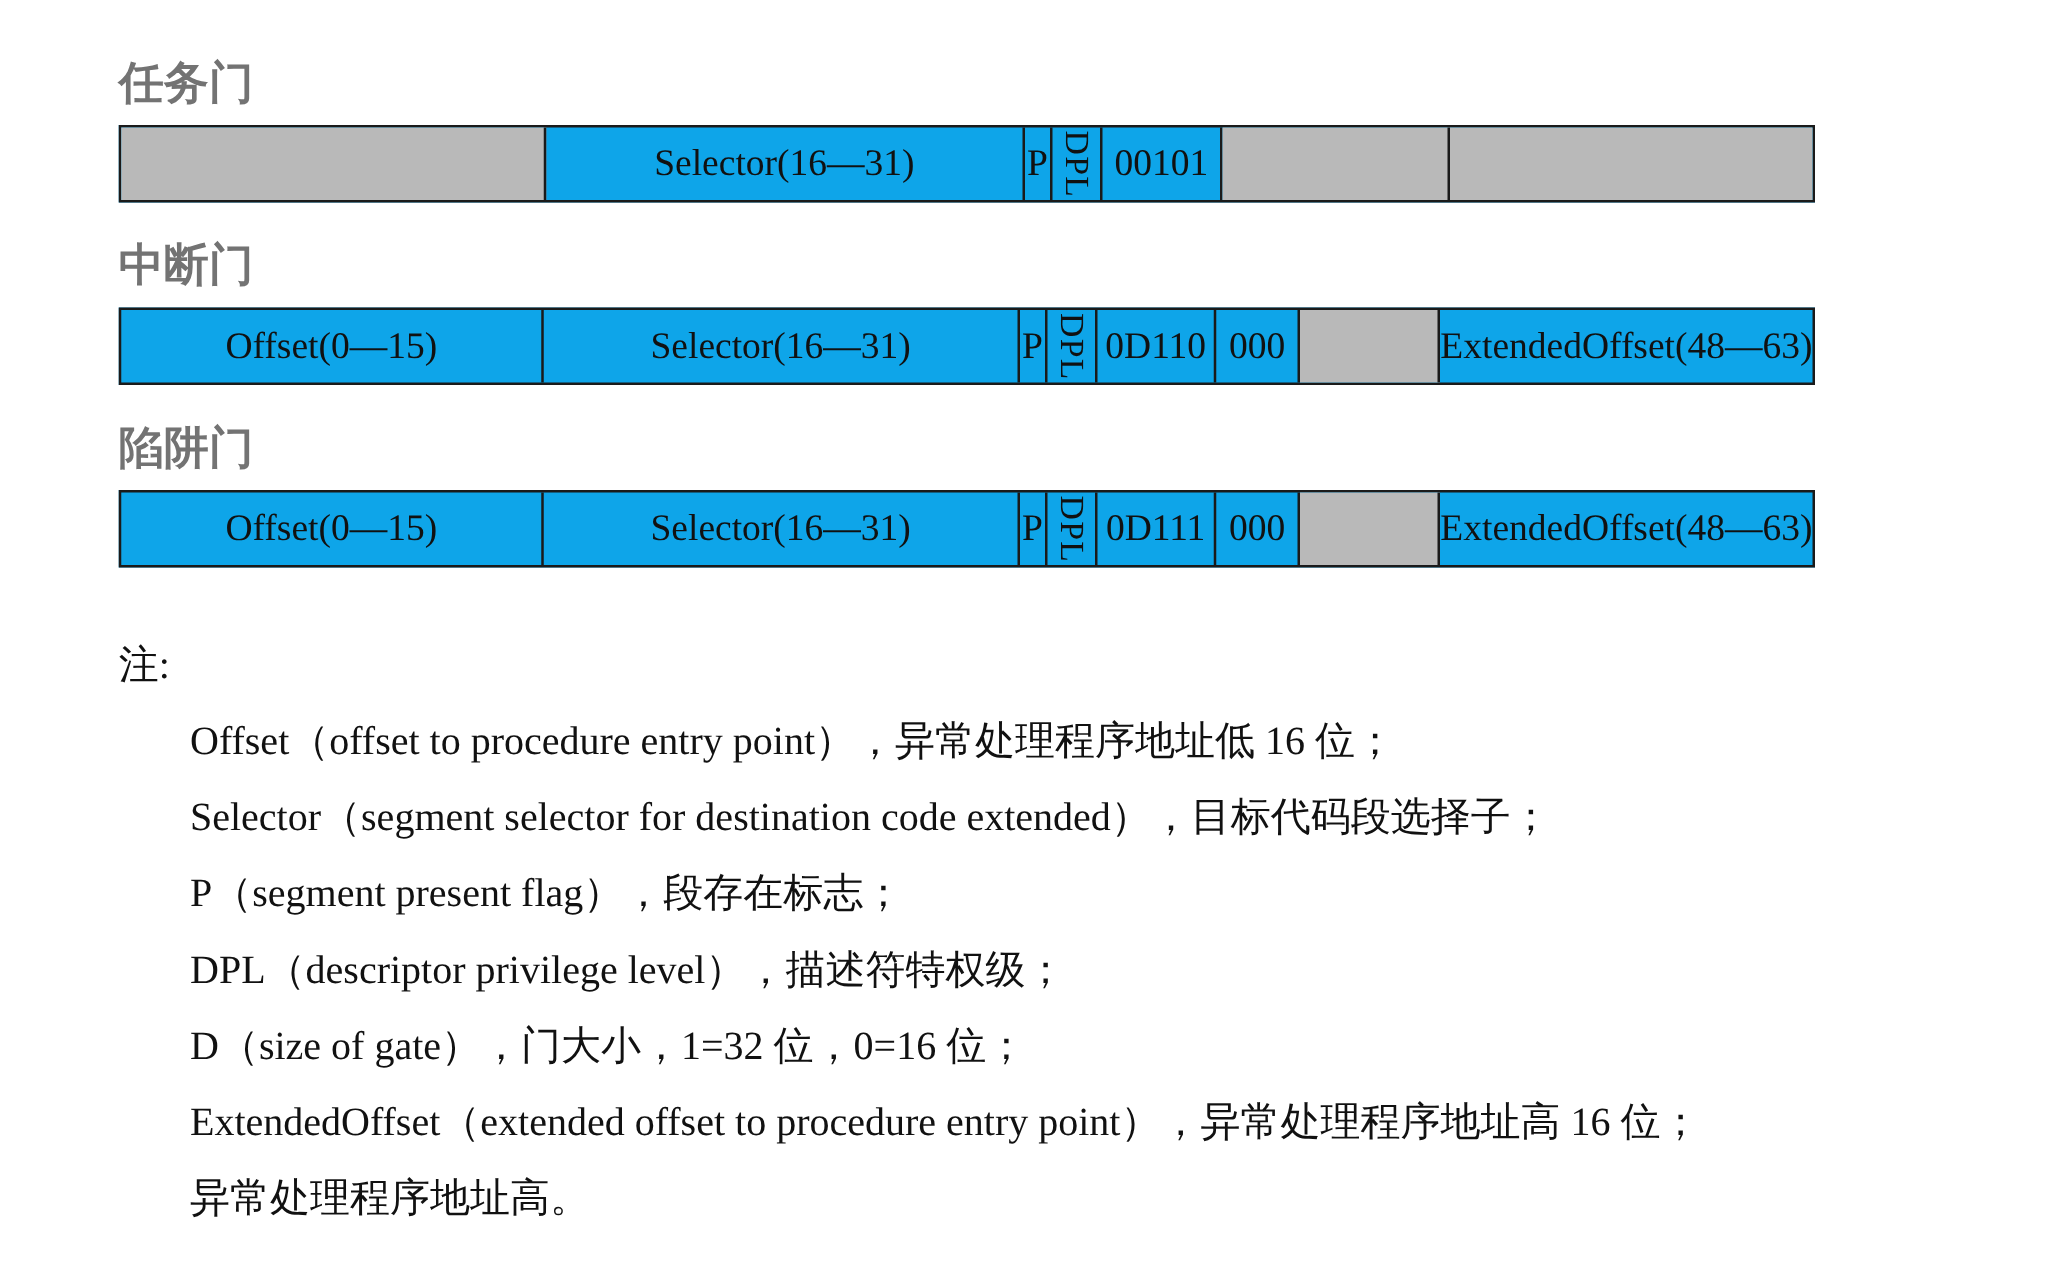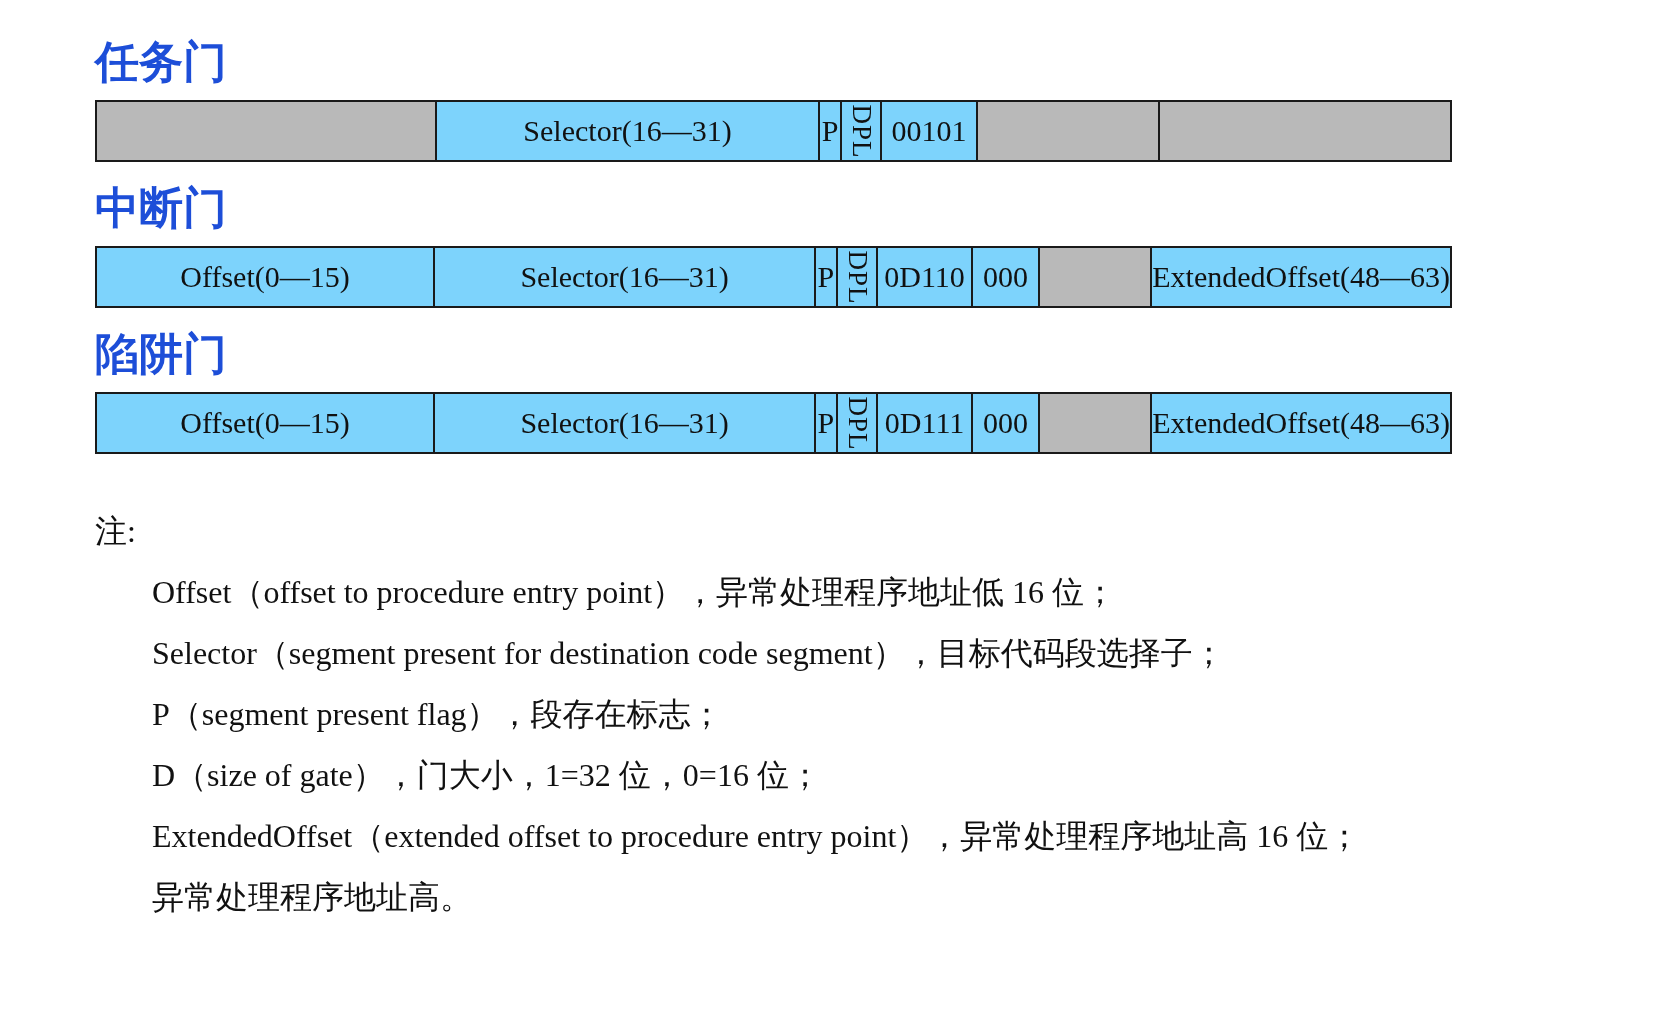--- a/index.html
+++ b/index.html
@@ -10,37 +10,37 @@
     height: 1010px;
     overflow: hidden;
     color: #111;
   }
   .page {
     margin-left: 95px;
     width: 1380px;
     font-family: "Liberation Serif", "DejaVu Serif", serif;
   }
   .gate-heading {
-    font-family: Liberation Mono, monospace;
+    font-family: Liberation Sans, sans-serif;
     font-weight: 700;
-    font-size: 44px;
+    font-size: 36px;
     line-height: 43px;
     margin: 0;
-    color: #1d4ed8;
+    color: #737373;
   }
   .h-first   { margin-top: 44px; }
   .h-later   { margin-top: 28px; }
   .gate-row {
     display: flex;
     width: 1357px;
     height: 62px;
     margin-top: 13px;
     border: 2px solid #1a1a1a;
     box-sizing: border-box;
-    background: #7dd3fc;
+    background: #0ea5e9;
   }
   .cell {
     box-sizing: border-box;
     border-right: 2px solid #1a1a1a;
     display: flex;
     align-items: center;
     justify-content: center;
     font-size: 30px;
     white-space: nowrap;
     overflow: visible;
@@ -120,21 +120,22 @@
       <div class="cell col-zeros">000</div>
       <div class="cell col-res gray"></div>
       <div class="cell col-ext">ExtendedOffset(48—63)</div>
     </div>
   </section>
 
   <section class="notes">
     <div class="note-label">注:</div>
     <div class="note-lines">
       <div class="note-line">Offset（offset to procedure entry point），异常处理程序地址低 16 位；</div>
-      <div class="note-line">Selector（segment present for destination code segment），目标代码段选择子；</div>
+      <div class="note-line">Selector（segment selector for destination code extended），目标代码段选择子；</div>
       <div class="note-line">P（segment present flag），段存在标志；</div>
+      <div class="note-line">DPL（descriptor privilege level），描述符特权级；</div>
       <div class="note-line">D（size of gate），门大小，1=32 位，0=16 位；</div>
       <div class="note-line">ExtendedOffset（extended offset to procedure entry point），异常处理程序地址高 16 位；</div>
       <div class="note-line">异常处理程序地址高。</div>
     </div>
   </section>
 
 </div>
 
 </body></html>

